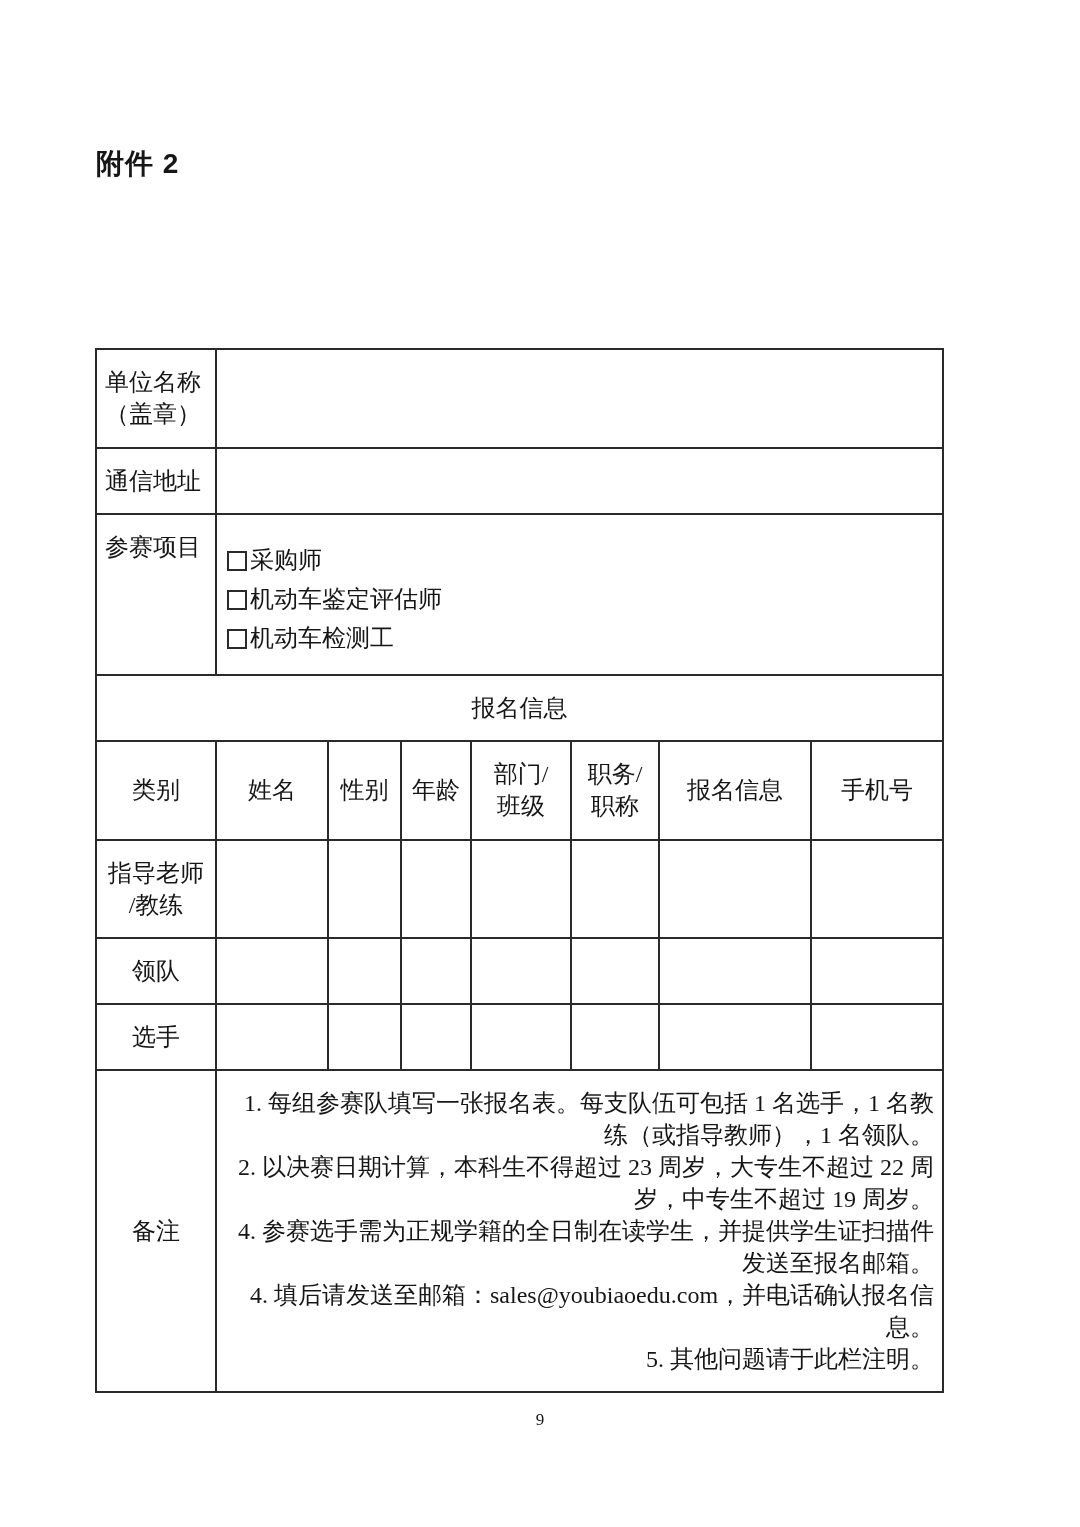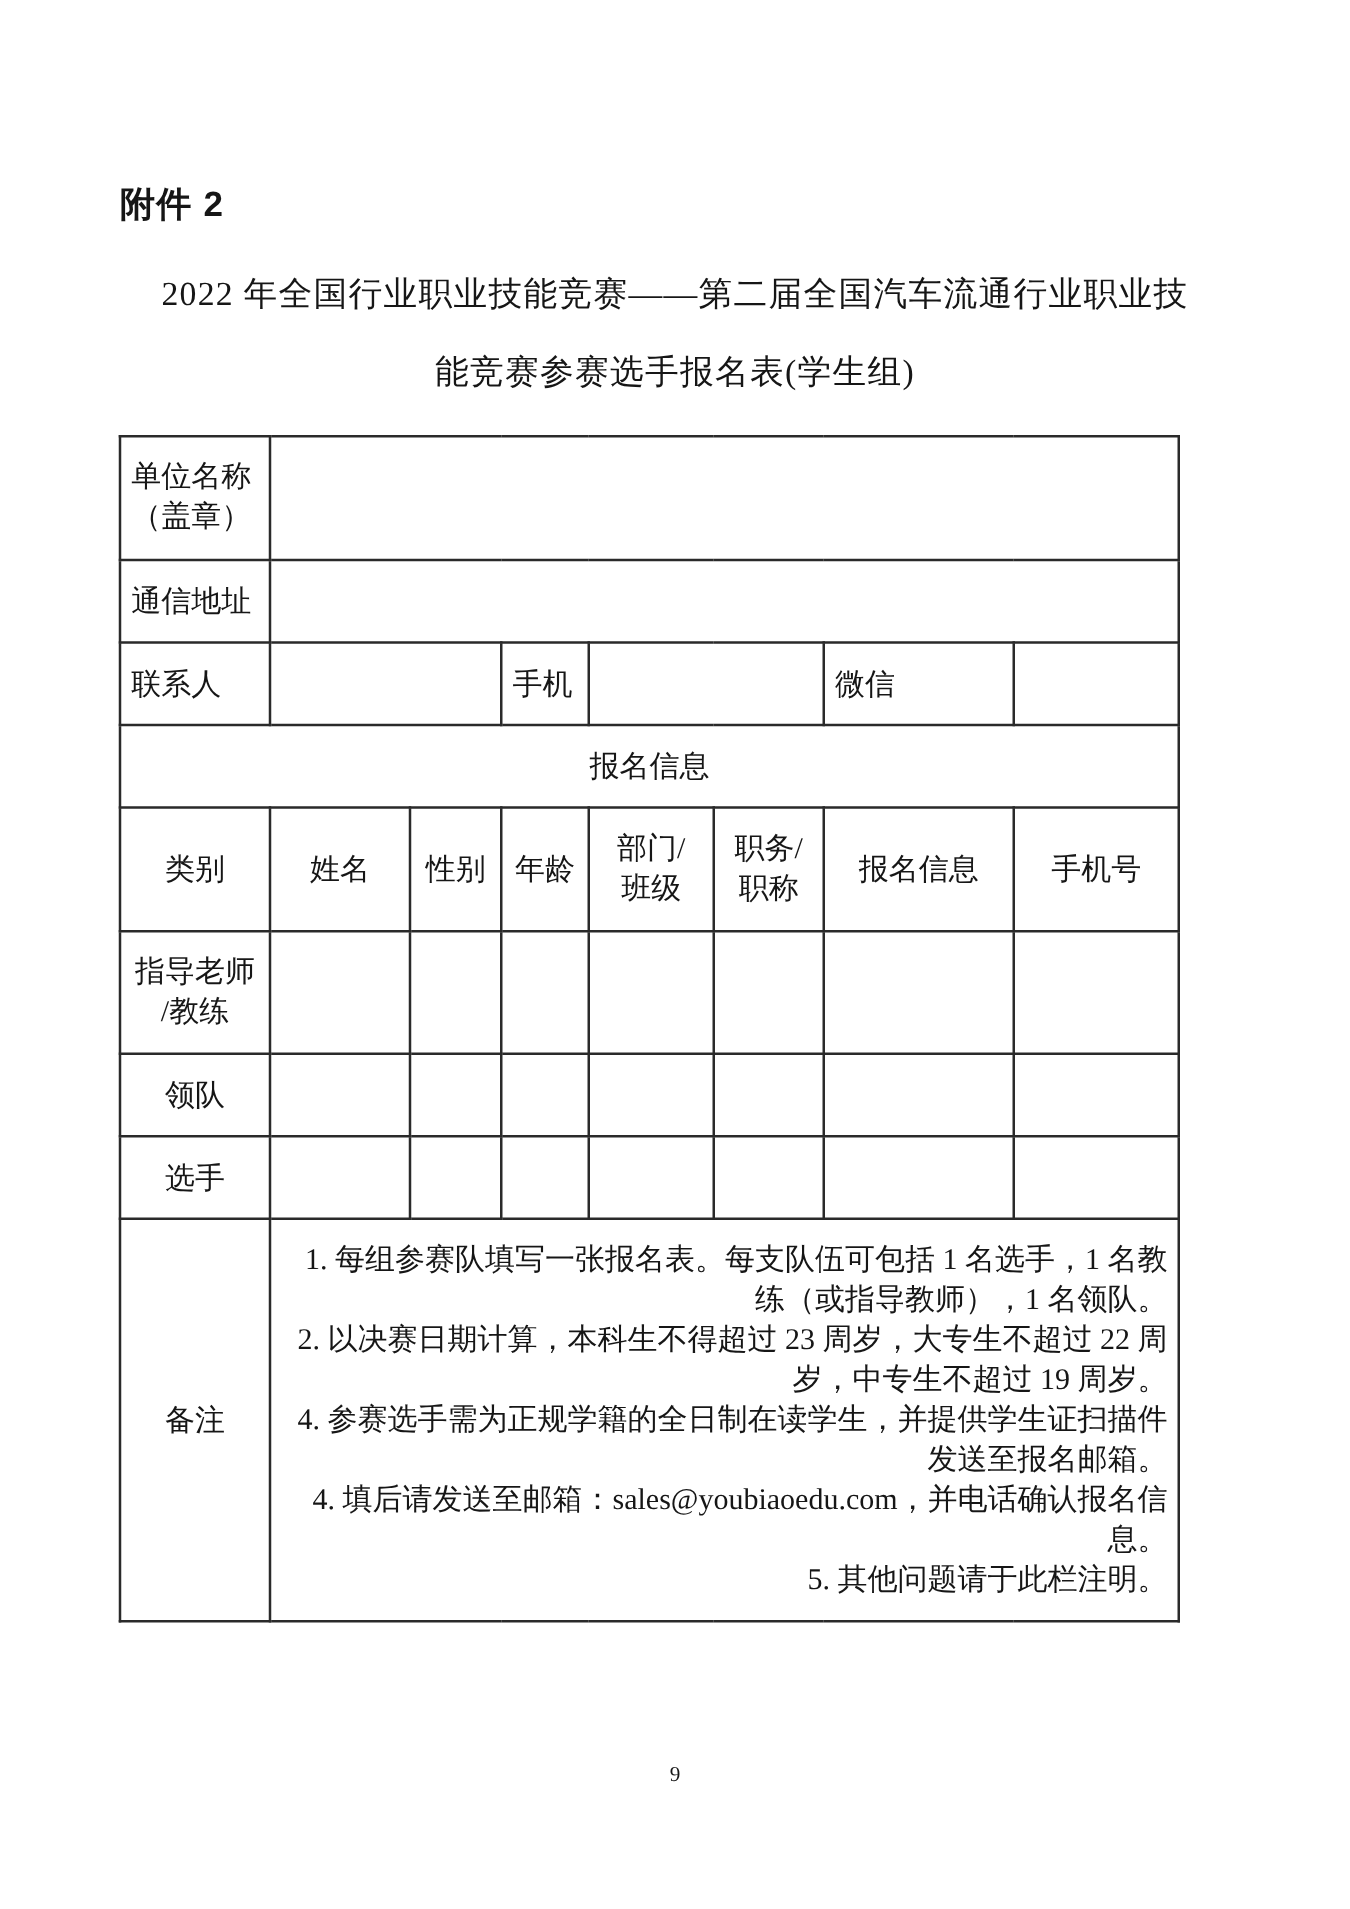--- a/index.html
+++ b/index.html
@@ -81,24 +81,20 @@
     font-size: 17px;
   }
 </style>
 </head>
 <body>
 
 <div class="page">
 
   <div class="attachment">附件 2</div>
 
-  <div class="title-block">
-    <div class="title-line">2022 年全国行业职业技能竞赛——第二届全国汽车流通行业职业技</div>
-    <div class="title-line">能竞赛参赛选手报名表(学生组)</div>
-  </div>
 
   <table class="form">
     <colgroup>
       <col style="width:120px">
         <col style="width:112px">
         <col style="width:73px">
         <col style="width:70px">
       <col style="width:100px">
         <col style="width:88px">
         <col style="width:152px">
@@ -110,29 +106,31 @@
       <td class="lbl-left pre lh13">单位名称
 （盖章）</td>
       <td colspan="7"></td>
     </tr>
 
     <tr style="height:59px">
       <td class="lbl-left">通信地址</td>
       <td colspan="7"></td>
     </tr>
 
+    <tr style="height:123px">
+      <td class="lbl-left vtop pt8">参赛项目</td>
+      <td colspan="7" class="vtop">
+        <div class="opts">
+          <div class="opt"><span class="cb"></span><span>采购师</span></div>
+          <div class="opt"><span class="cb"></span><span>机动车鉴定评估师</span></div>
+          <div class="opt"><span class="cb"></span><span>机动车检测工</span></div>
+        </div>
+      </td>
+    </tr>
 
-    <tr style="height:55px">
-      <td class="lbl-left">联系人</td>
-      <td colspan="2"></td>
-      <td class="lbl-left">手机</td>
-      <td colspan="2"></td>
-      <td class="lbl-left">微信</td>
-      <td></td>
-    </tr>
 
     <tr style="height:52px">
       <td colspan="8" class="lbl-center">报名信息</td>
     </tr>
 
     <tr style="height:69px">
       <td class="lbl-center">类别</td>
       <td class="lbl-center">姓名</td>
       <td class="lbl-center">性别</td>
       <td class="lbl-center">年龄</td>

